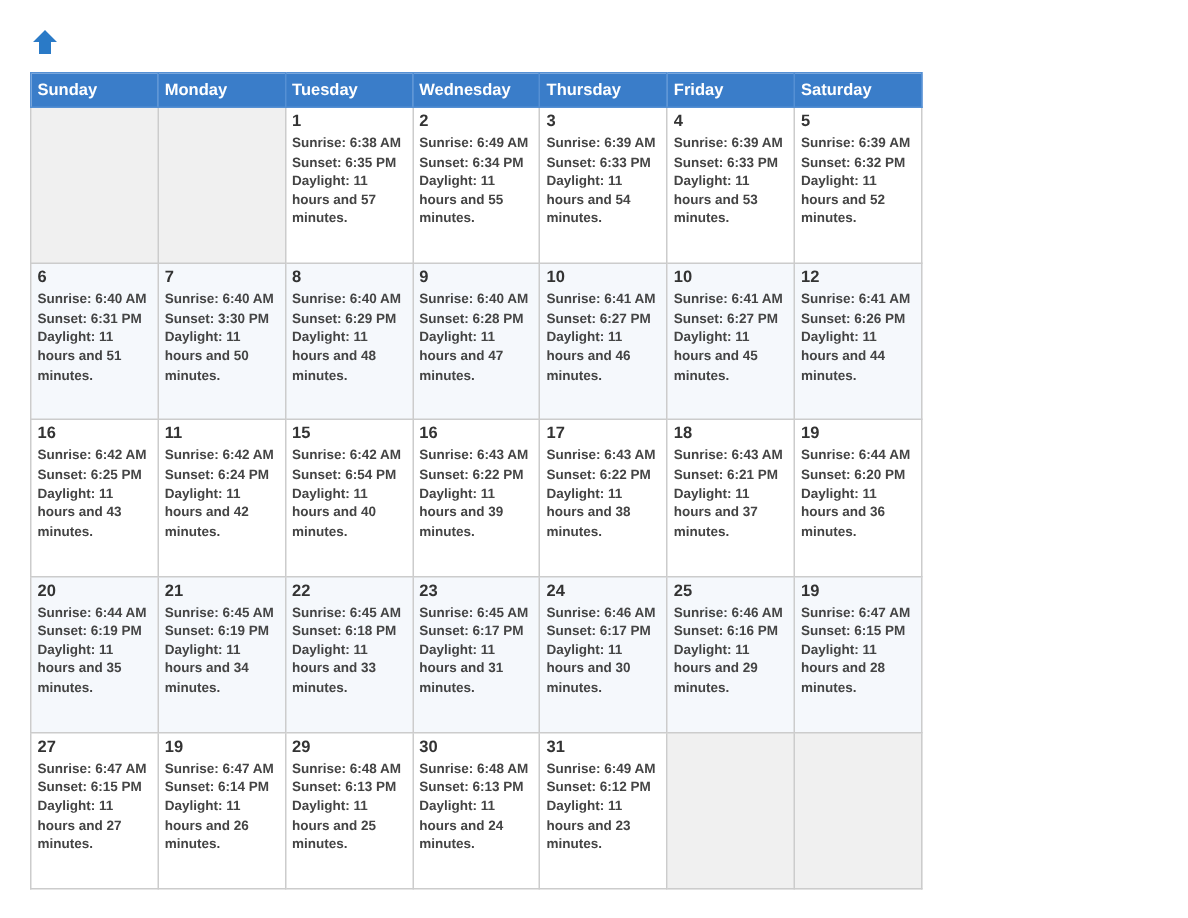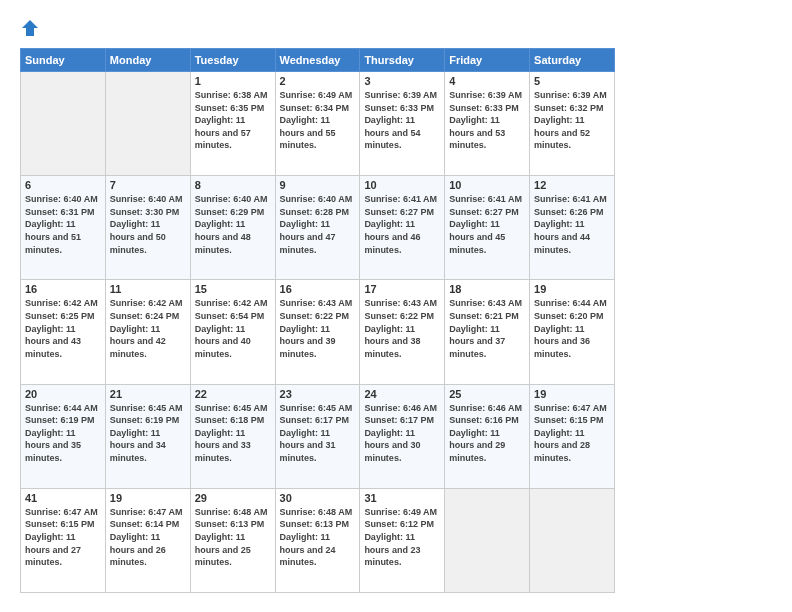--- a/index.html
+++ b/index.html
@@ -324,21 +324,21 @@
           <td>
             <span class="day-number">19</span>
             <div class="day-info">Sunrise: 6:47 AM
 Sunset: 6:15 PM
 Daylight: 11 hours
 and 28 minutes.</div>
           </td>
         </tr>
         <tr>
           <td>
-            <span class="day-number">41</span>
+            <span class="day-number">27</span>
             <div class="day-info">Sunrise: 6:47 AM
 Sunset: 6:15 PM
 Daylight: 11 hours
 and 27 minutes.</div>
           </td>
           <td>
             <span class="day-number">19</span>
             <div class="day-info">Sunrise: 6:47 AM
 Sunset: 6:14 PM
 Daylight: 11 hours

